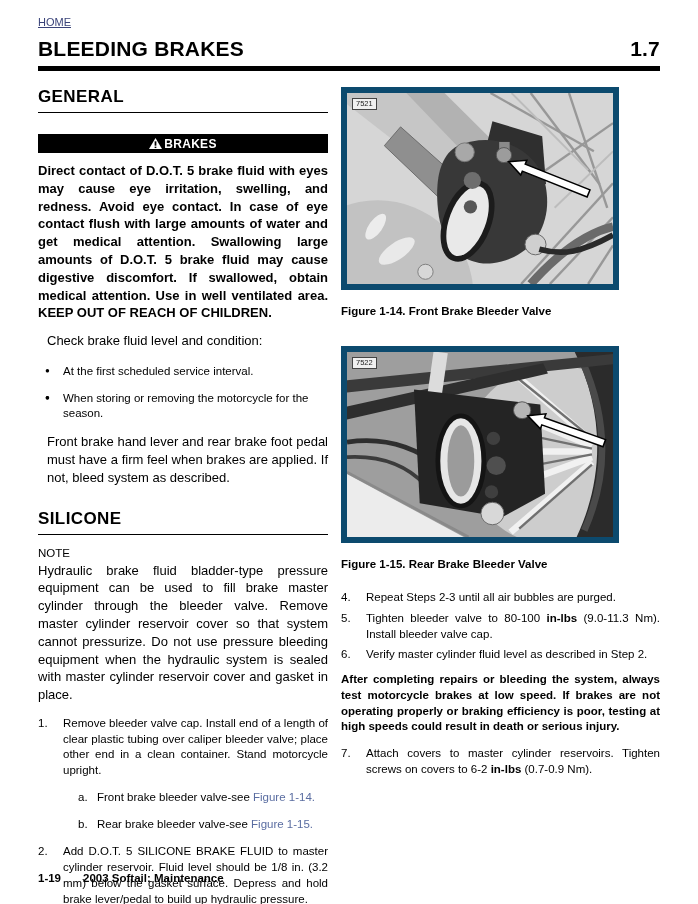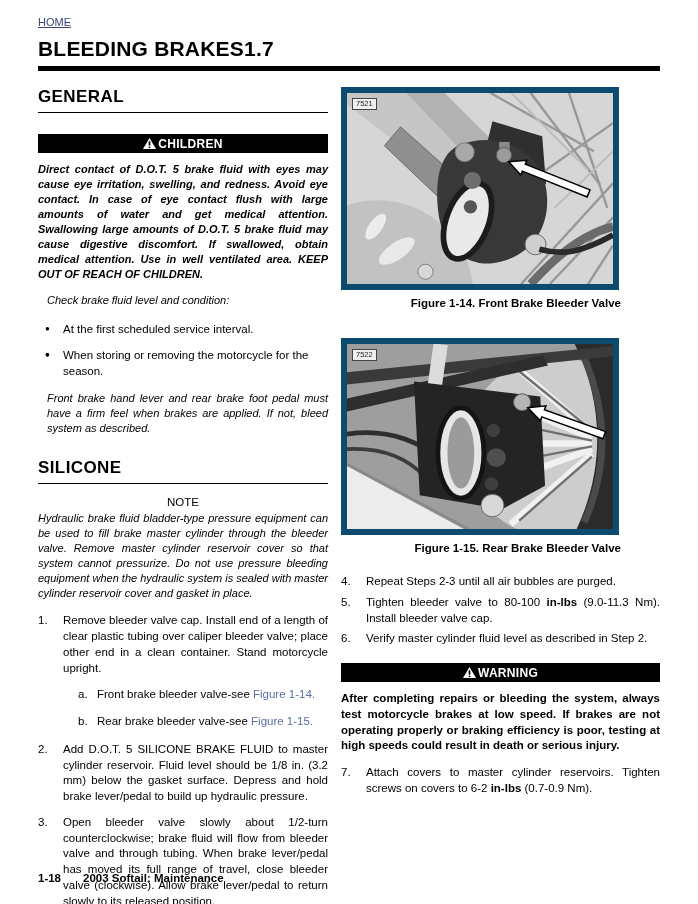--- a/index.html
+++ b/index.html
@@ -16,20 +16,21 @@
   
   .home-link {
     font-size: 11px;
     color: #3a4379;
     text-decoration: underline;
     display: inline-block;
     cursor: pointer;
   }
   .title-row {
     display: flex;
+    justify-content: space-between;
     align-items: baseline;
     margin-top: 7px;
   }
   .page-title, .section-number {
     font-size: 21px;
     font-weight: bold;
     letter-spacing: 0.2px;
   }
   .rule-thick { height: 5px; background: #000; margin-top: 5px; }
 
@@ -47,25 +48,25 @@
     background: #000; color: #fff;
     height: 19px;
     display: flex; align-items: center; justify-content: center;
     font-size: 12px; font-weight: bold; letter-spacing: 0.3px;
   }
   .alert-bar svg { width: 13px; height: 11px; margin-right: 2px; display: block; }
   .mt-caution { margin-top: 21px; }
 
   
   .para, .b-para, .note-para {
-    font-size: 11px; line-height: 1.37; text-align: justify; font-style: italic;
+    font-size: 13px; line-height: 1.37; text-align: justify;
   }
   .b-para { font-weight: bold; margin-top: 9px; }
   .para { margin-top: 10px; margin-left: 9px; }
-  .note-label { text-align: center; font-size: 11.5px; margin-top: 12px; }
+  .note-label { font-size: 11.5px; margin-top: 12px; }
   .note-para { margin-top: 3px; }
 
   
   .bullet-list { margin-top: 14px; }
   .bullet-item { position: relative; padding-left: 25px; font-size: 11.5px; line-height: 1.37; margin-bottom: 11px; }
   .bullet-dot { position: absolute; left: 7px; top: 2px; font-size: 8px; }
 
   
   .steps { margin-top: 12px; }
   .step { display: flex; margin-bottom: 10px; }
@@ -88,21 +89,21 @@
     overflow: hidden;
   }
   .photo.rear { height: 197px; }
   .photo svg { display: block; width: 100%; height: 100%; }
   .photo-tag {
     position: absolute; top: 5px; left: 5px;
     background: #f0f0f0; border: 1px solid #444;
     font-size: 7.5px; line-height: 10px; padding: 0 3px;
     color: #222;
   }
-  .fig-caption { width: 280px; text-align: right; font-weight: bold; font-size: 11.5px; margin-top: 7px; }
+  .fig-caption { width: 280px; text-align: left; font-weight: bold; font-size: 11.5px; margin-top: 15px; }
 
   .mt-warning { margin-top: 16px; }
   .warn-para { font-weight: bold; font-size: 11.5px; line-height: 1.37; text-align: justify; margin-top: 9px; }
   .step7 { margin-top: 11px; }
 
   
   .footer {
     position: absolute; left: 38px; top: 872px;
     font-size: 11.5px; font-weight: bold;
     display: flex; gap: 22px;
@@ -129,21 +130,21 @@
       <div>
         <div class="sect-heading">GENERAL</div>
         <hr class="sect-rule">
 
         <div class="alert-bar mt-caution">
           <svg viewBox="0 0 24 20">
             <polygon points="12,0 24,20 0,20" fill="#ffffff"></polygon>
             <rect x="10.4" y="6" width="3.2" height="8" fill="#000000"></rect>
             <rect x="10.4" y="15.8" width="3.2" height="2.6" fill="#000000"></rect>
           </svg>
-          <span>CHILDREN</span>
+          <span>BRAKES</span>
         </div>
 
         <p class="b-para">Direct contact of D.O.T. 5 brake fluid with eyes may cause eye irritation, swelling, and redness. Avoid eye contact. In case of eye contact flush with large amounts of water and get medical attention. Swallowing large amounts of D.O.T. 5 brake fluid may cause digestive discomfort. If swallowed, obtain medical attention. Use in well ventilated area. KEEP OUT OF REACH OF CHILDREN.</p>
 
         <p class="para">Check brake fluid level and condition:</p>
 
         <div class="bullet-list">
           <div class="bullet-item">
             <span class="bullet-dot">●</span>
             <span>At the first scheduled service interval.</span>
@@ -304,37 +305,29 @@
           <div class="step-text">
             <span>Tighten bleeder valve to 80-100 </span><b>in-lbs</b><span> (9.0-11.3 Nm). Install bleeder valve cap.</span>
           </div>
         </div>
         <div class="step" style="margin-bottom:0">
           <span class="step-num">6.</span>
           <div class="step-text">Verify master cylinder fluid level as described in Step 2.</div>
         </div>
       </div>
 
-      <div class="alert-bar mt-warning">
-        <svg viewBox="0 0 24 20">
-          <polygon points="12,0 24,20 0,20" fill="#ffffff"></polygon>
-          <rect x="10.4" y="6" width="3.2" height="8" fill="#000000"></rect>
-          <rect x="10.4" y="15.8" width="3.2" height="2.6" fill="#000000"></rect>
-        </svg>
-        <span>WARNING</span>
-      </div>
       <p class="warn-para">After completing repairs or bleeding the system, always test motorcycle brakes at low speed. If brakes are not operating properly or braking efficiency is poor, testing at high speeds could result in death or serious injury.</p>
 
       <div class="step step7">
         <span class="step-num">7.</span>
         <div class="step-text">
           <span>Attach covers to master cylinder reservoirs. Tighten screws on covers to 6-2 </span><b>in-lbs</b><span> (0.7-0.9 Nm).</span>
         </div>
       </div>
 
     </div>
   </div>
 </div>
 
 <div class="footer">
-  <span>1-18</span>
+  <span>1-19</span>
   <span>2003 Softail: Maintenance</span>
 </div>
 
 </body></html>

